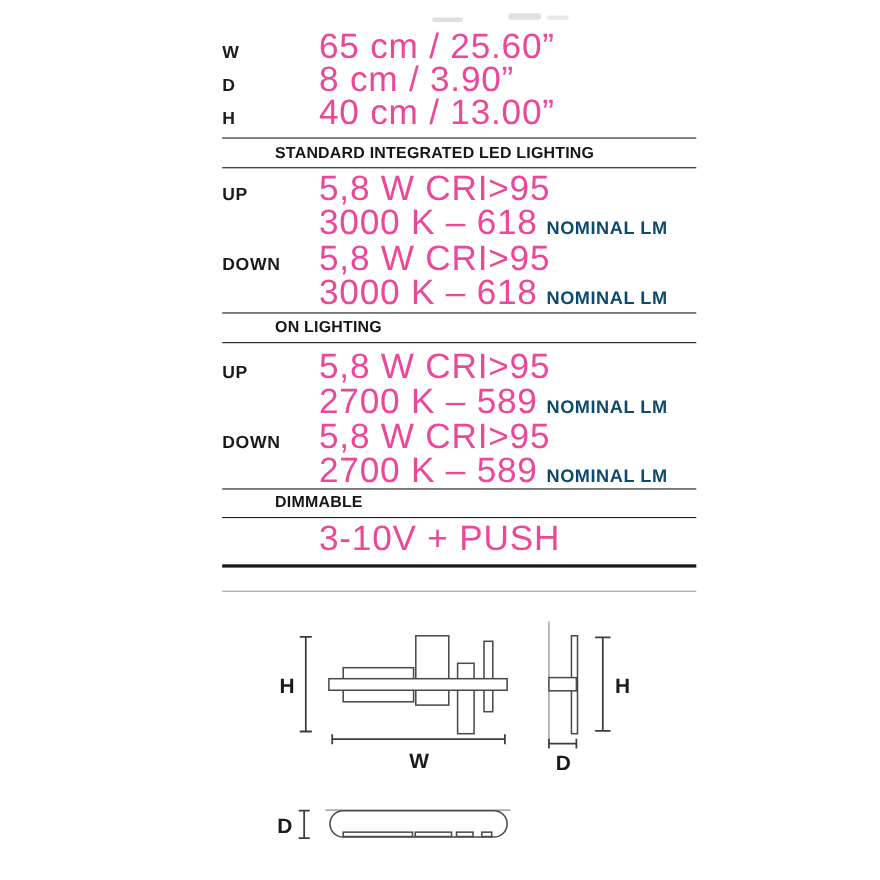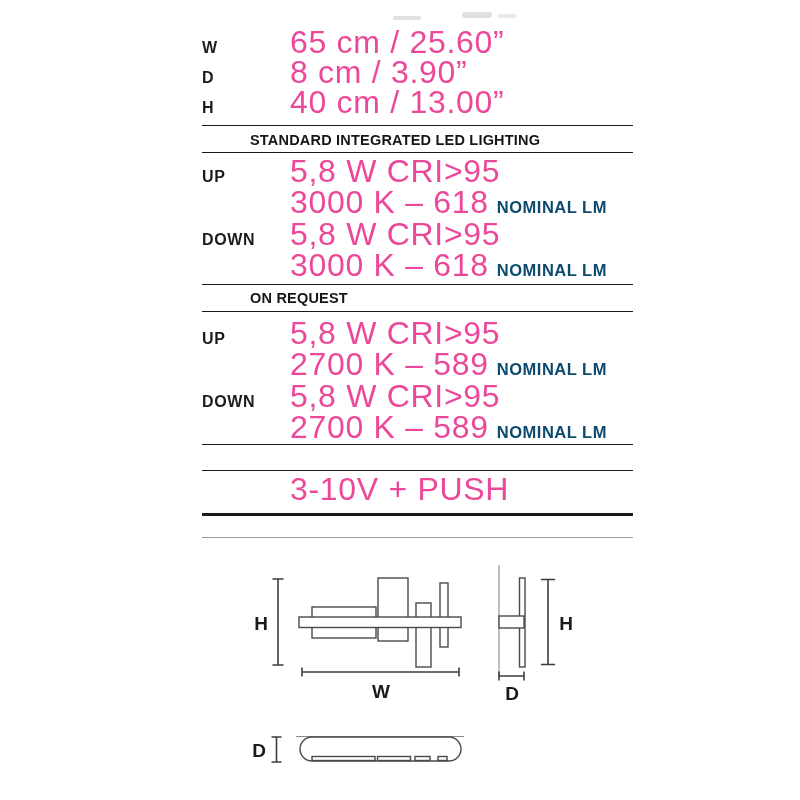--- a/index.html
+++ b/index.html
@@ -52,37 +52,38 @@
     <span class="lbl"></span><span class="val">3000 K – 618</span><span class="suffix">NOMINAL LM</span>
   </div>
   <div class="row" style="top:219px">
     <span class="lbl">DOWN</span><span class="val">5,8 W CRI&gt;95</span><span class="suffix"></span>
   </div>
   <div class="row" style="top:250px">
     <span class="lbl"></span><span class="val">3000 K – 618</span><span class="suffix">NOMINAL LM</span>
   </div>
 
   <div class="rule" style="top:284px"></div>
-  <div class="sec-header" style="top:288px">ON REQUEST</div>
+  <div class="sec-header" style="top:288px">ON LIGHTING</div>
   <div class="rule" style="top:311px"></div>
 
   <div class="row" style="top:318px">
     <span class="lbl">UP</span><span class="val">5,8 W CRI&gt;95</span><span class="suffix"></span>
   </div>
   <div class="row" style="top:349px">
     <span class="lbl"></span><span class="val">2700 K – 589</span><span class="suffix">NOMINAL LM</span>
   </div>
   <div class="row" style="top:381px">
     <span class="lbl">DOWN</span><span class="val">5,8 W CRI&gt;95</span><span class="suffix"></span>
   </div>
   <div class="row" style="top:412px">
     <span class="lbl"></span><span class="val">2700 K – 589</span><span class="suffix">NOMINAL LM</span>
   </div>
 
   <div class="rule" style="top:444px"></div>
+  <div class="sec-header" style="top:447px">DIMMABLE</div>
   <div class="rule" style="top:470px"></div>
 
   <div class="row" style="top:474px">
     <span class="lbl"></span><span class="val">3-10V + PUSH</span>
   </div>
 
   <div class="rule thick" style="top:513px"></div>
   <div class="rule light" style="top:537px"></div>
 
   <svg id="drawings" viewBox="0 0 800 240">

